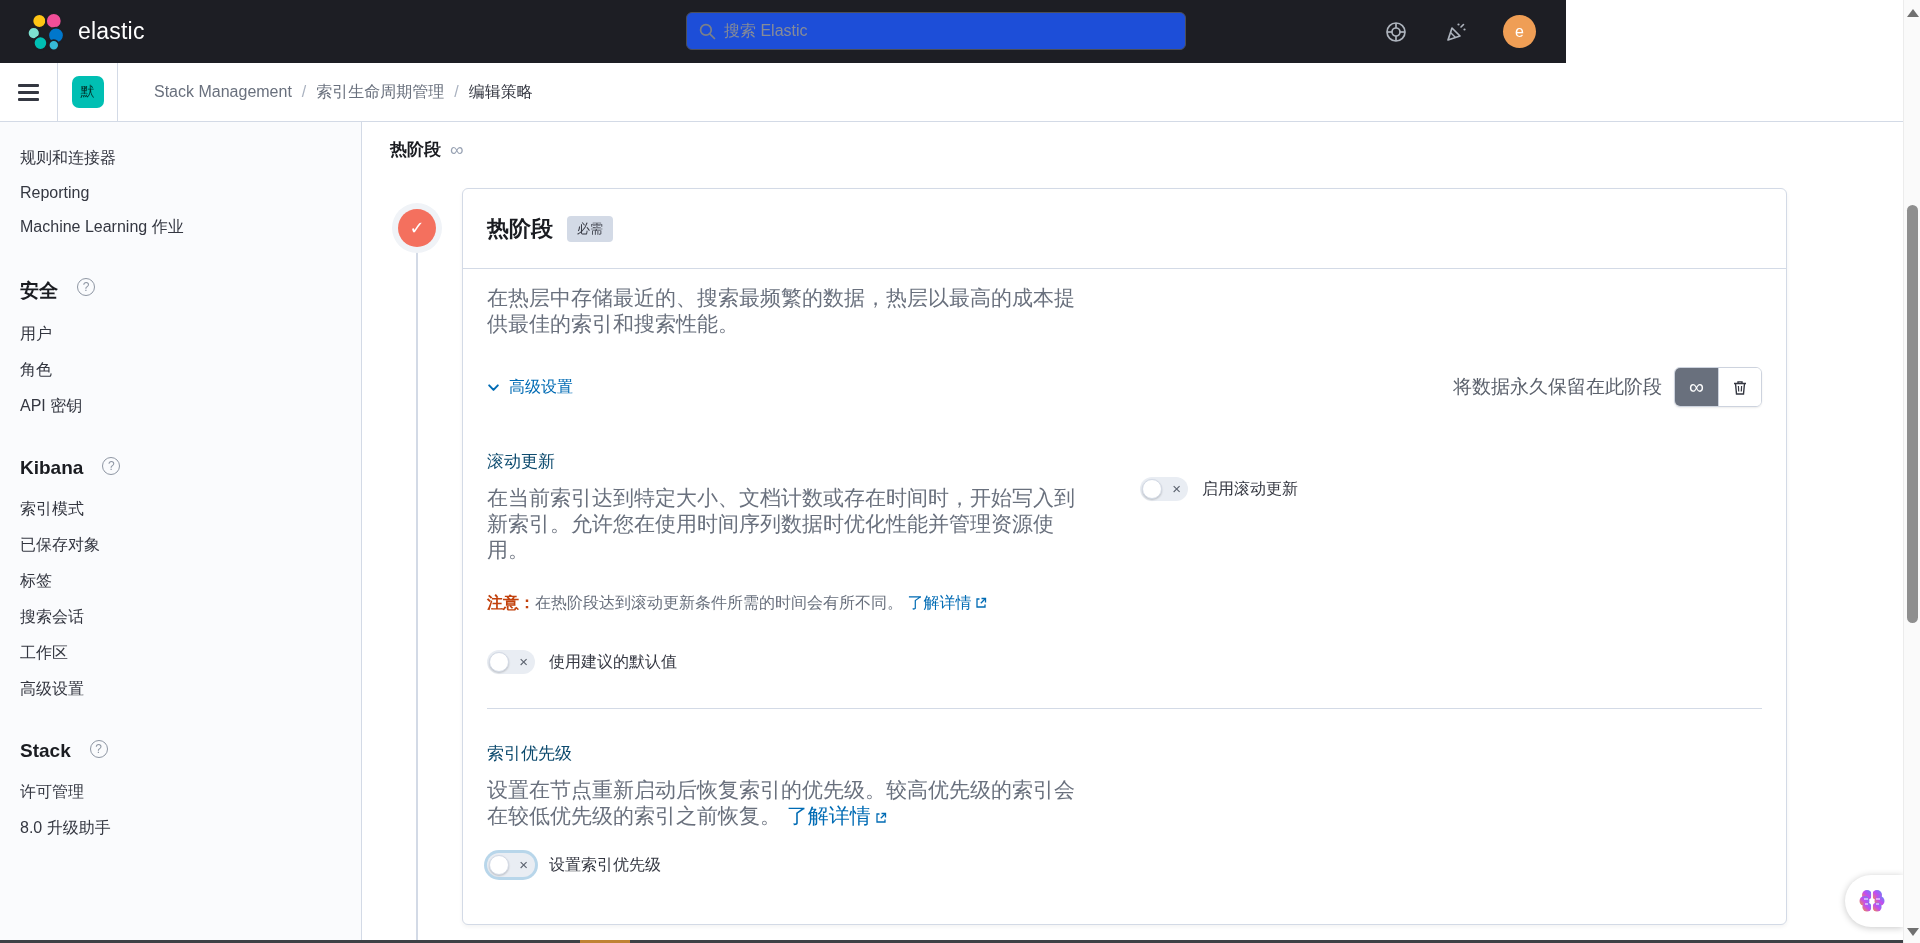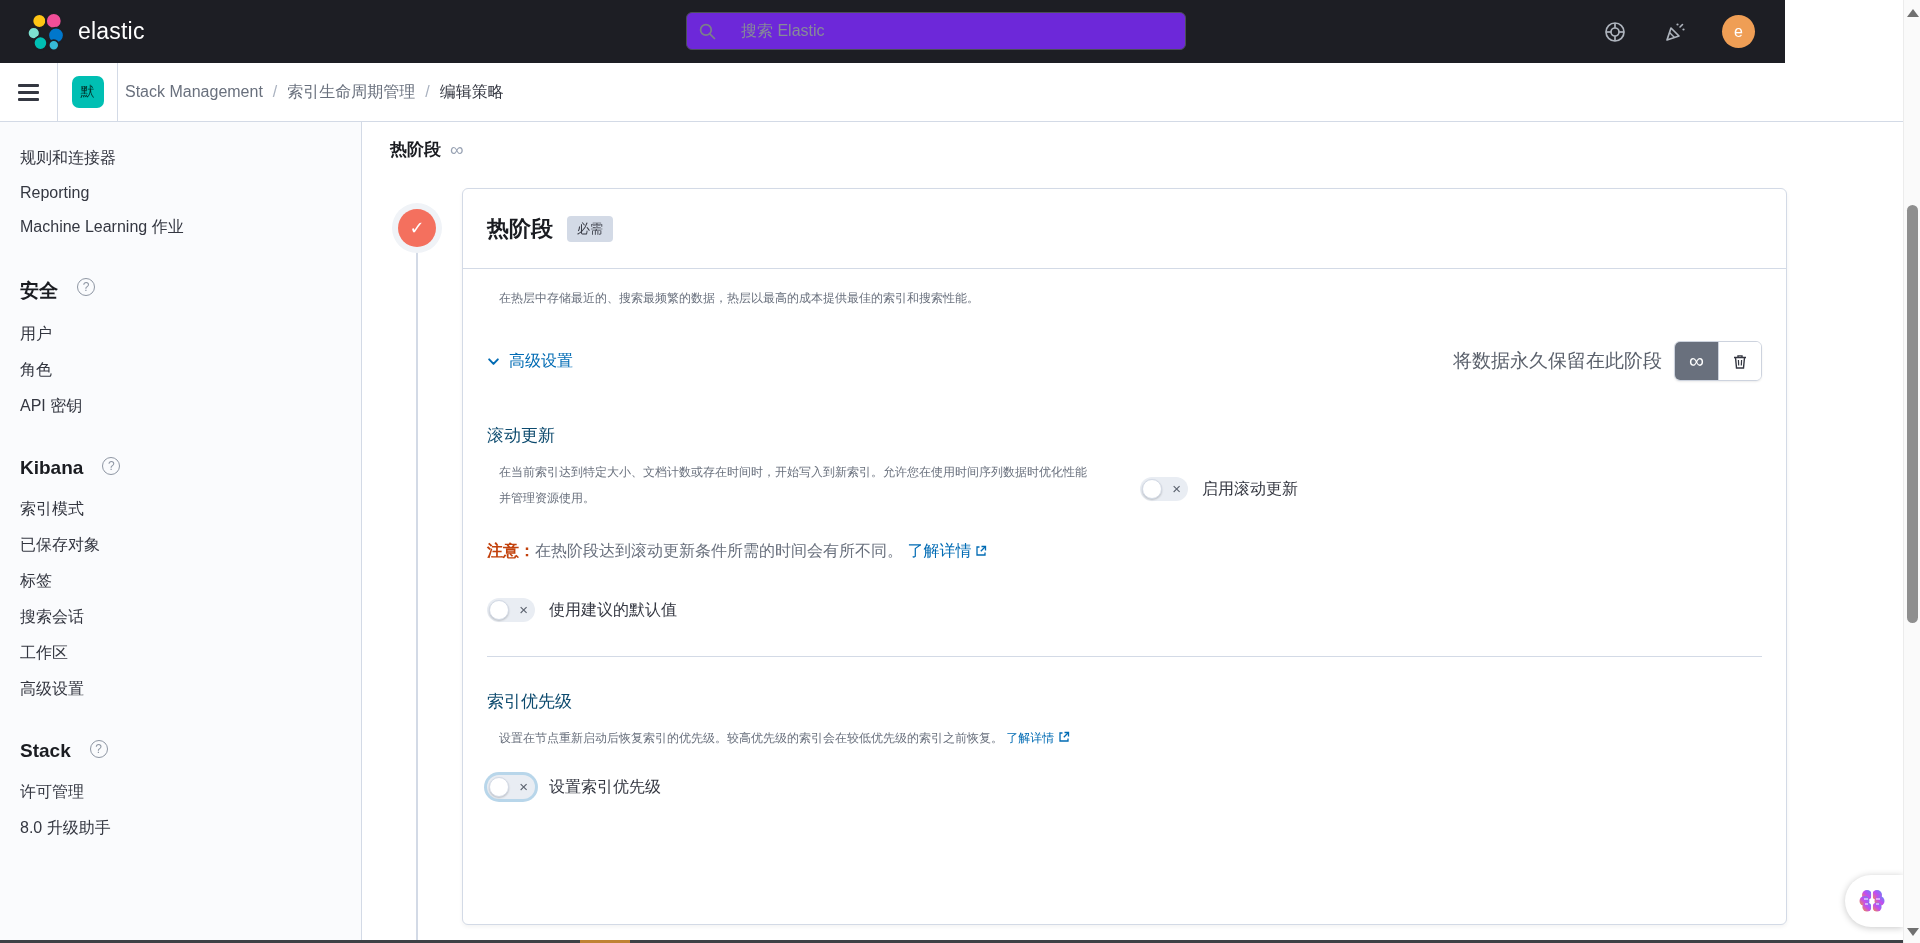--- a/index.html
+++ b/index.html
@@ -1,42 +1,42 @@
 <!DOCTYPE html>
 <html><head>
 <meta charset="utf-8">
 <style>
   * { margin:0; padding:0; box-sizing:border-box; }
   html,body { width:1920px; height:943px; overflow:hidden; background:#fff;
     font-family:"Liberation Sans","DejaVu Sans",sans-serif; color:#343741; }
-  .top-header { position:absolute; left:0; top:0; width:1785px; height:63px;
+  .top-header { position:absolute; left:0; top:0; width:1566px; height:63px;
     background:#1d1e24; display:flex; align-items:center; z-index:5; }
   .brand { display:flex; align-items:center; gap:12px; margin-left:26px; }
   .brand-name { color:#fff; font-size:23px; letter-spacing:.2px; }
   .search-box { position:absolute; left:686px; top:12px; width:500px; height:38px;
-    background:#6d28d9; border:1px solid #4c4f58; border-radius:6px;
-    display:flex; align-items:center; padding:2px 12px; gap:25px; }
+    background:#1d4ed8; border:1px solid #4c4f58; border-radius:6px;
+    display:flex; align-items:center; padding:2px 12px; gap:8px; }
   .search-box input { flex:1; background:transparent; border:none; outline:none;
     color:#c5c9d1; font-size:16px; font-family:inherit; }
   .search-box input::placeholder { color:#878c97; }
   .hdr-right { position:absolute; right:30px; top:0; height:63px; display:flex; align-items:center; gap:34px; }
   .hdr-icon-btn { width:26px; height:26px; display:flex; align-items:center; justify-content:center; cursor:pointer; }
   .avatar { width:33px; height:33px; border-radius:50%; background:#ef9e55; color:#fff;
     font-size:16px; display:flex; align-items:center; justify-content:center; }
 
   .breadcrumb-bar { position:absolute; left:0; top:63px; width:1903px; height:59px;
     background:#fff; border-bottom:1px solid #d3dae6; display:flex; align-items:center; z-index:4; }
   .hamburger { width:58px; height:100%; display:flex; flex-direction:column; justify-content:center;
     align-items:center; gap:4px; border-right:1px solid #d3dae6; cursor:pointer; }
   .hamburger i { display:block; width:21px; height:3px; background:#343741; border-radius:1px; }
   .space-zone { width:60px; height:100%; display:flex; align-items:center; justify-content:center;
     border-right:1px solid #d3dae6; }
   .space-badge { width:32px; height:32px; border-radius:7px; background:#00bfb3; color:#01332c;
     font-size:14px; display:flex; align-items:center; justify-content:center; cursor:pointer; }
-  .crumbs { margin-left:7px; font-size:16px; display:flex; align-items:center; gap:10px; }
+  .crumbs { margin-left:36px; font-size:16px; display:flex; align-items:center; gap:10px; }
   .crumb { color:#69707d; cursor:pointer; }
   .crumb-sep { color:#aab2c0; }
   .crumb-current { color:#343741; }
 
   .sidebar { position:absolute; left:0; top:122px; width:362px; bottom:3px;
     background:#fafbfd; border-right:1px solid #d3dae6; padding:26px 10px 0 20px;
     overflow:hidden; }
   .nav-item { font-size:16px; color:#343741; margin-bottom:15px; cursor:pointer; }
   .nav-header { font-size:19px; font-weight:bold; color:#1a1c21; margin:40px 0 20px; display:flex; align-items:flex-start; gap:19px; }
   .help-circle { display:inline-flex; width:18px; height:18px; border:1.4px solid #8e96a3; color:#8e96a3;
@@ -51,21 +51,21 @@
     background:#f4705e; color:#fff; display:flex; align-items:center; justify-content:center;
     font-size:18px; font-weight:bold; box-shadow:0 0 0 6px #f0f3f7; z-index:2; }
 
   .panel { position:absolute; left:100px; top:66px; width:1325px; height:737px; background:#fff;
     border:1px solid #d3dae6; border-radius:6px; box-shadow:0 2px 4px rgba(0,0,0,.05); }
   .panel-head { height:80px; display:flex; align-items:center; padding:0 24px; border-bottom:1px solid #d3dae6; }
   .panel-title { font-size:22px; font-weight:bold; color:#1a1c21; }
   .badge { margin-left:14px; background:#d3dae6; color:#343741; font-size:13px;
     padding:4px 10px; border-radius:4px; }
   .panel-body { position:relative; padding:0 24px 34px; }
-  .desc { margin-top:16px; max-width:592px; color:#69707d; font-size:12px; line-height:26px;margin-left:12px; }
+  .desc { margin-top:16px; max-width:592px; color:#69707d; font-size:21px; line-height:26px; }
   .adv-row { margin-top:30px; height:40px; display:flex; align-items:center; justify-content:space-between; }
   .adv-link { display:flex; align-items:center; gap:9px; color:#006bb4; font-size:16px; cursor:pointer; }
   .keep-wrap { display:flex; align-items:center; gap:12px; }
   .keep-label { color:#5a606b; font-size:19px; }
   .btn-group { display:flex; border:1px solid #cdd3de; border-radius:6px; overflow:hidden;
     box-shadow:0 1px 2px rgba(0,0,0,.08); }
   .btn-seg { width:43px; height:38px; display:flex; align-items:center; justify-content:center;
     background:#fff; cursor:pointer; }
   .btn-seg.selected { background:#69707d; color:#fff; font-size:21px; }
   .btn-seg + .btn-seg { border-left:1px solid #cdd3de; }

